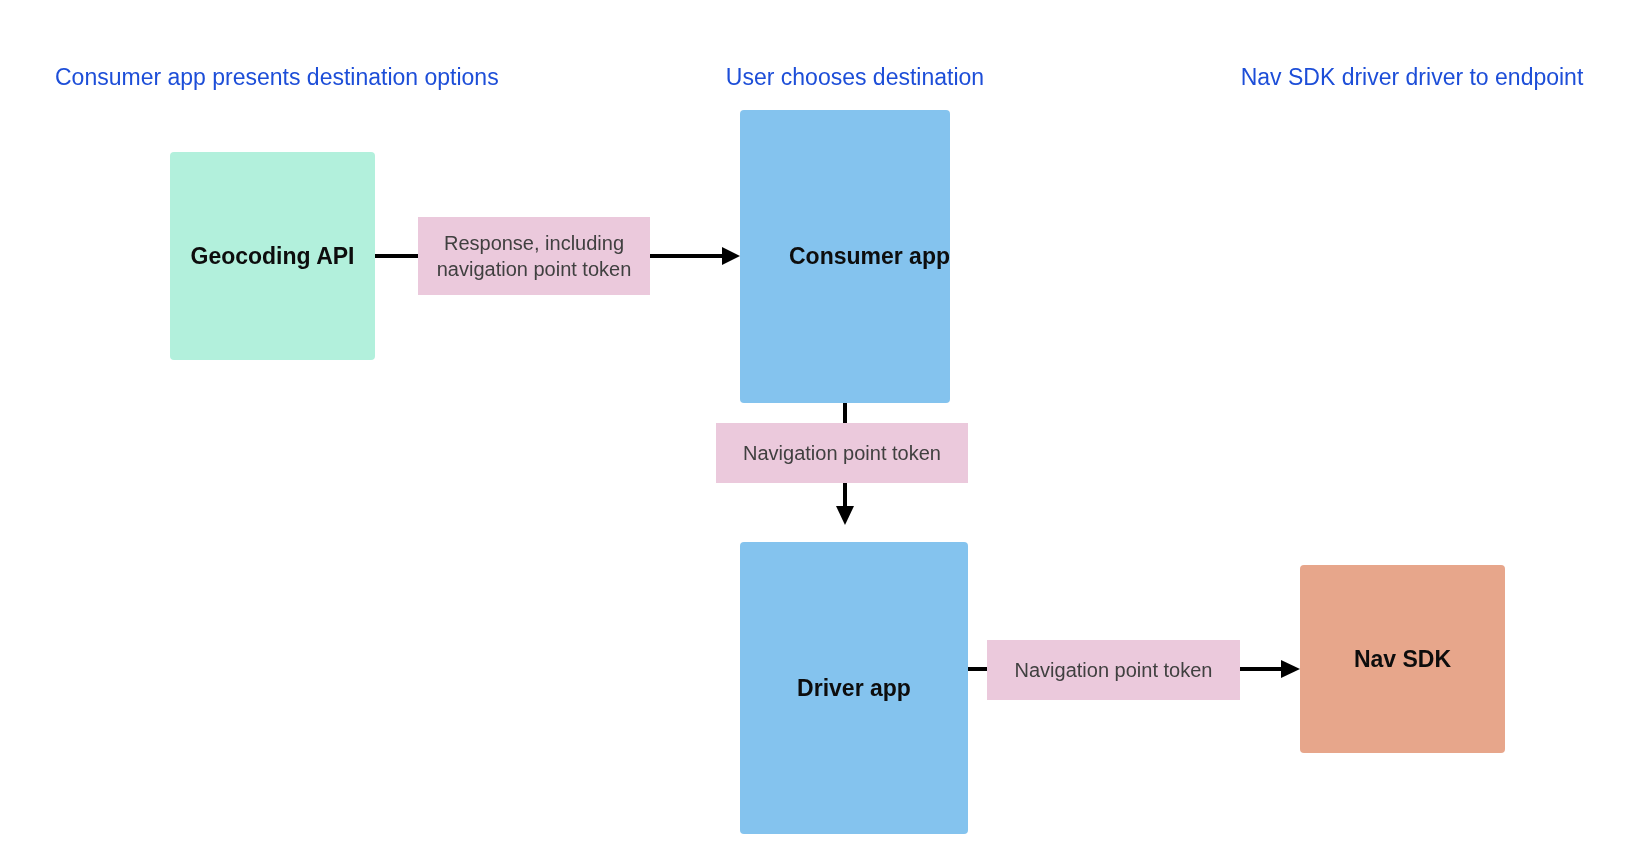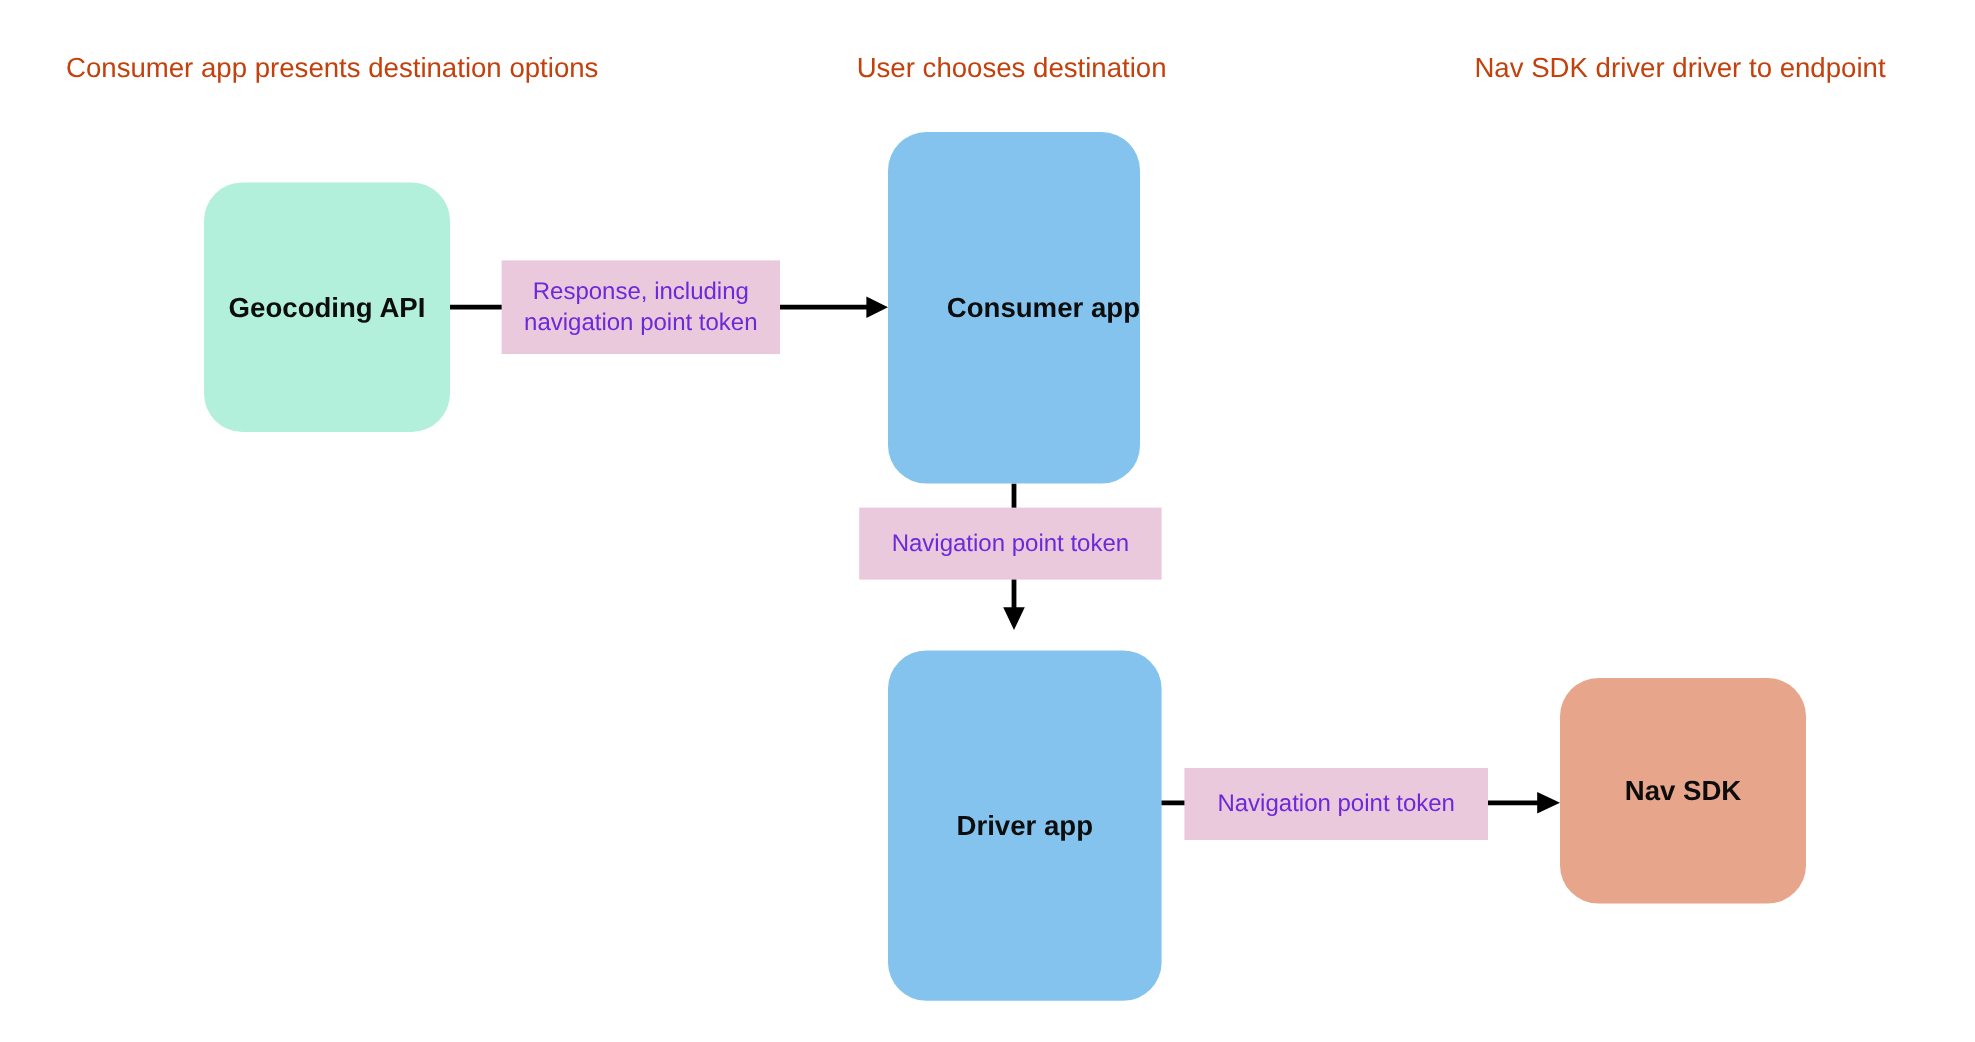--- a/index.html
+++ b/index.html
@@ -17,32 +17,33 @@
   }
   .arrow-layer {
     position: absolute;
     left: 0;
     top: 0;
     width: 1646px;
     height: 868px;
   }
   .stage-header {
     position: absolute;
-    top: 42px;
+    top: 63px;
     font-size: 23px;
     line-height: 28px;
-    color: #c2410c;
+    color: #1d4ed8;
     white-space: nowrap;
   }
   .stage-header.centered {
     transform: translateX(-50%);
+    margin-left: 12px;
   }
   .node {
     position: absolute;
-    border-radius: 32px;
+    border-radius: 4px;
     display: flex;
     align-items: center;
     justify-content: center;
   }
   .node-label {
     font-size: 23px;
     font-weight: bold;
     color: #0d0d0d;
     text-align: center;
     white-space: nowrap;
@@ -53,21 +54,21 @@
   .node-navsdk    { left: 1300px; top: 565px; width: 205px; height: 188px; background: #e7a68b; }
   .edge-label {
     position: absolute;
     background: #ebc9dc;
     display: flex;
     align-items: center;
     justify-content: center;
     text-align: center;
     font-size: 20px;
     line-height: 26px;
-    color: #6d28d9;
+    color: #404040;
     padding: 0 8px;
     box-sizing: border-box;
   }
   .edge-label-1 { left: 418px; top: 217px; width: 232px; height: 78px; }
   .edge-label-2 { left: 716px; top: 423px; width: 252px; height: 60px; }
   .edge-label-3 { left: 987px; top: 640px; width: 253px; height: 60px; }
 </style>
 </head>
 <body>
 

